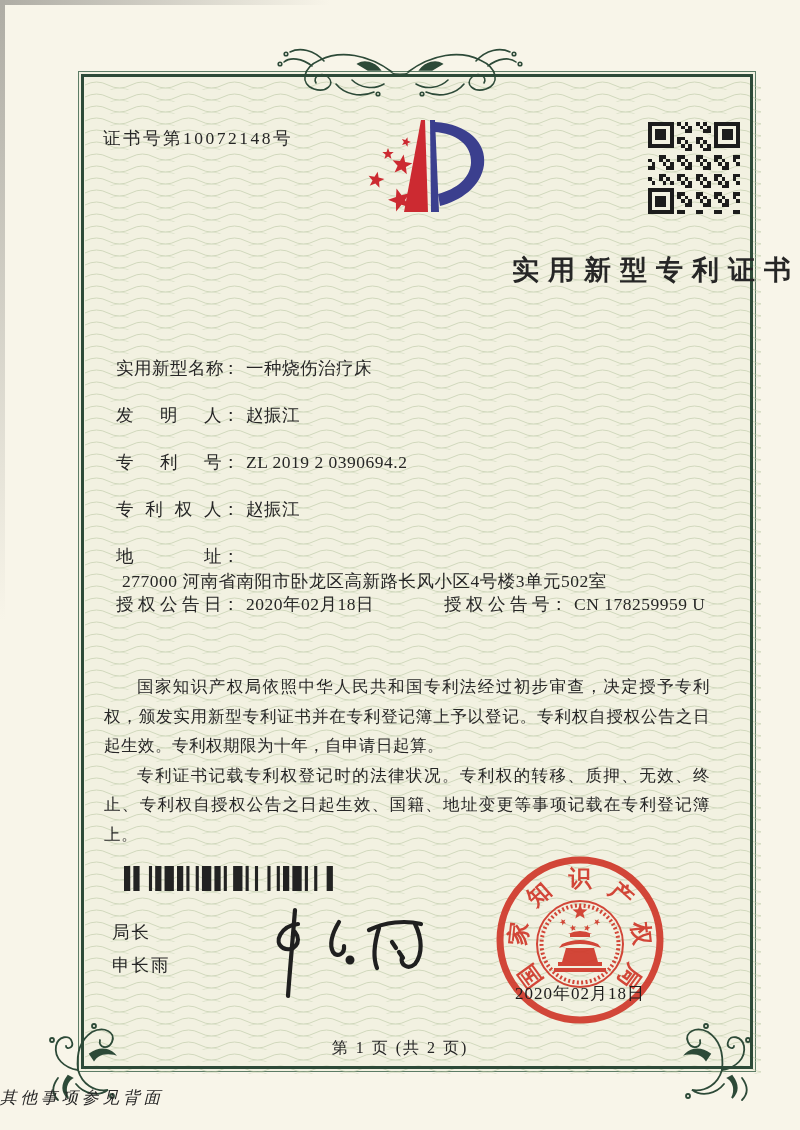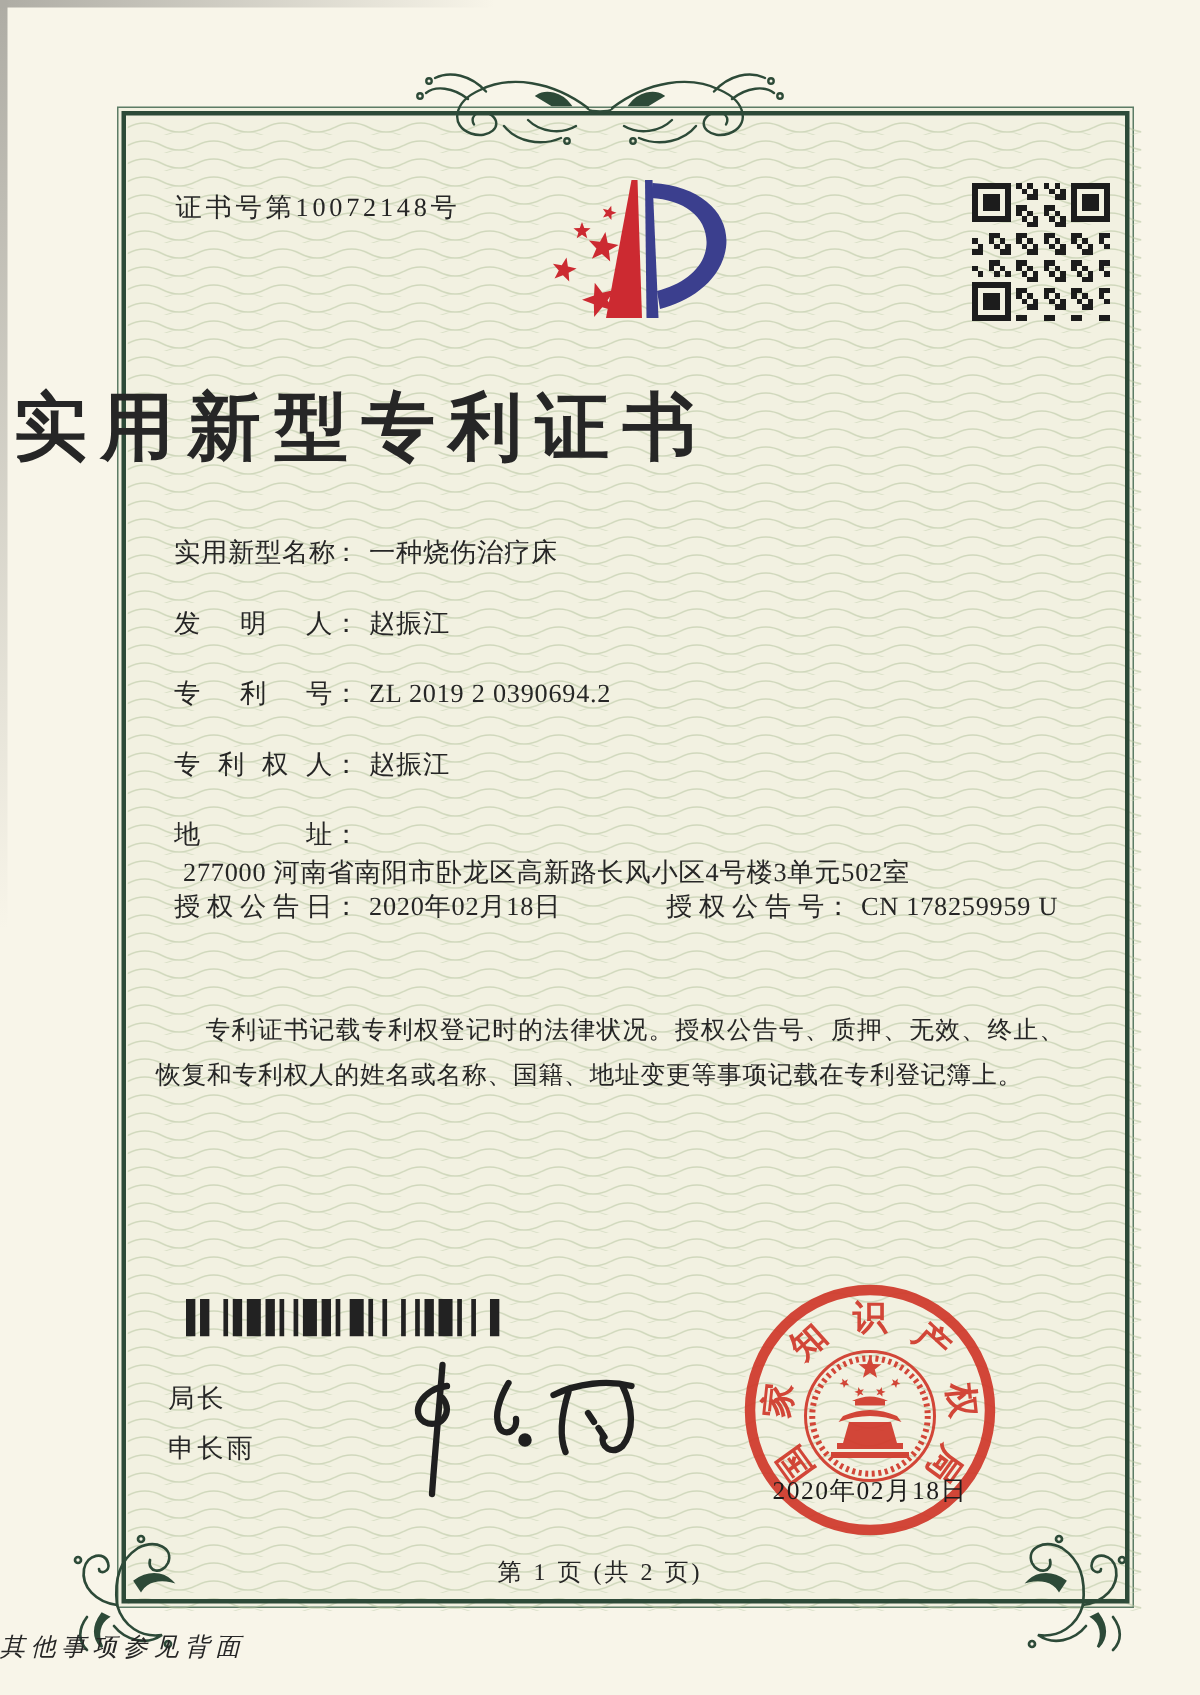--- a/index.html
+++ b/index.html
@@ -10,24 +10,24 @@
   .scan-left{position:absolute;left:0;top:0;width:5px;height:620px;background:linear-gradient(180deg,#aeaca4,rgba(174,172,164,0));}
   
   .frame{position:absolute;left:78px;top:71px;width:676px;height:999px;border:1px solid #5d7c66;background:#f2f1e1;}
   .frame-inner{position:absolute;inset:2px;border:3px solid #2d4a38;}
   .waves{position:absolute;inset:6px;opacity:.55;}
   .ornament-top{position:absolute;left:240px;top:40px;width:320px;height:64px;}
   .corner{position:absolute;width:100px;height:105px;}
   .corner.left{left:28px;top:1000px;}
   .corner.right{left:672px;top:1000px;transform:scaleX(-1);}
   
-  .cert-no{position:absolute;left:103px;top:126px;font-size:17.5px;letter-spacing:2.5px;margin-left:14px;}
+  .cert-no{position:absolute;left:103px;top:126px;font-size:17.5px;letter-spacing:2.5px;}
   .logo{position:absolute;left:338px;top:112px;width:170px;height:128px;}
   .qr{position:absolute;left:648px;top:122px;width:92px;height:92px;}
-  .title{position:absolute;left:0;top:252px;width:100%;text-align:left;font-size:49px;
+  .title{position:absolute;left:0;top:252px;width:100%;text-align:right;font-size:27px;
          font-weight:600;letter-spacing:9px;text-indent:9px;}
   
   .fields{position:absolute;left:104px;top:355px;width:612px;font-size:17.5px;line-height:26px;letter-spacing:.5px;margin-left:12px;}
   .frow{margin-bottom:21px;white-space:nowrap;}
   .flabel{display:inline-block;width:106px;text-align:justify;text-align-last:justify;vertical-align:top;}
   .fcolon{display:inline-block;vertical-align:top;}
   .fvalue{display:inline-block;vertical-align:top;margin-left:6px;}
   .frow-addr{margin-bottom:-4px;white-space:normal;}
   .frow-addr .fvalue{width:498px;line-height:25.5px;white-space:normal;}
   .fvalue-date{width:198px;}
@@ -297,21 +297,22 @@
     </div>
     <div class="frow frow-addr">
       <span class="flabel">地址</span><span class="fcolon">：</span><span class="fvalue">277000 河南省南阳市卧龙区高新路长风小区4号楼3单元502室</span>
     </div>
     <div class="frow">
       <span class="flabel">授权公告日</span><span class="fcolon">：</span><span class="fvalue fvalue-date">2020年02月18日</span><span class="flabel">授权公告号</span><span class="fcolon">：</span><span class="fvalue">CN 178259959 U</span>
     </div>
   </div>
 
   <div class="paras">
-    <p>专利证书记载专利权登记时的法律状况。授权公告号、质押、无效、终止、恢复和专利权人的姓名或名称、国籍、地址变更等事项记载在专利登记簿上。</p>
+    <p>国家知识产权局依照中华人民共和国专利法经过初步审查，决定授予专利权，颁发实用新型专利证书并在专利登记簿上予以登记。专利权自授权公告之日起生效。专利权期限为十年，自申请日起算。</p>
+    <p>专利证书记载专利权登记时的法律状况。专利权的转移、质押、无效、终止、专利权自授权公告之日起生效、国籍、地址变更等事项记载在专利登记簿上。</p>
   </div>
 
   <svg class="barcode" id="barcode-svg" viewBox="0 0 212 25" preserveAspectRatio="none">
       <rect x="0.00" y="0" width="6.24" height="25" fill="#222"></rect>
       <rect x="9.35" y="0" width="6.24" height="25" fill="#222"></rect>
       <rect x="24.94" y="0" width="3.12" height="25" fill="#222"></rect>
       <rect x="31.18" y="0" width="6.24" height="25" fill="#222"></rect>
       <rect x="40.53" y="0" width="9.35" height="25" fill="#222"></rect>
       <rect x="53.00" y="0" width="6.24" height="25" fill="#222"></rect>
       <rect x="62.35" y="0" width="3.12" height="25" fill="#222"></rect>

